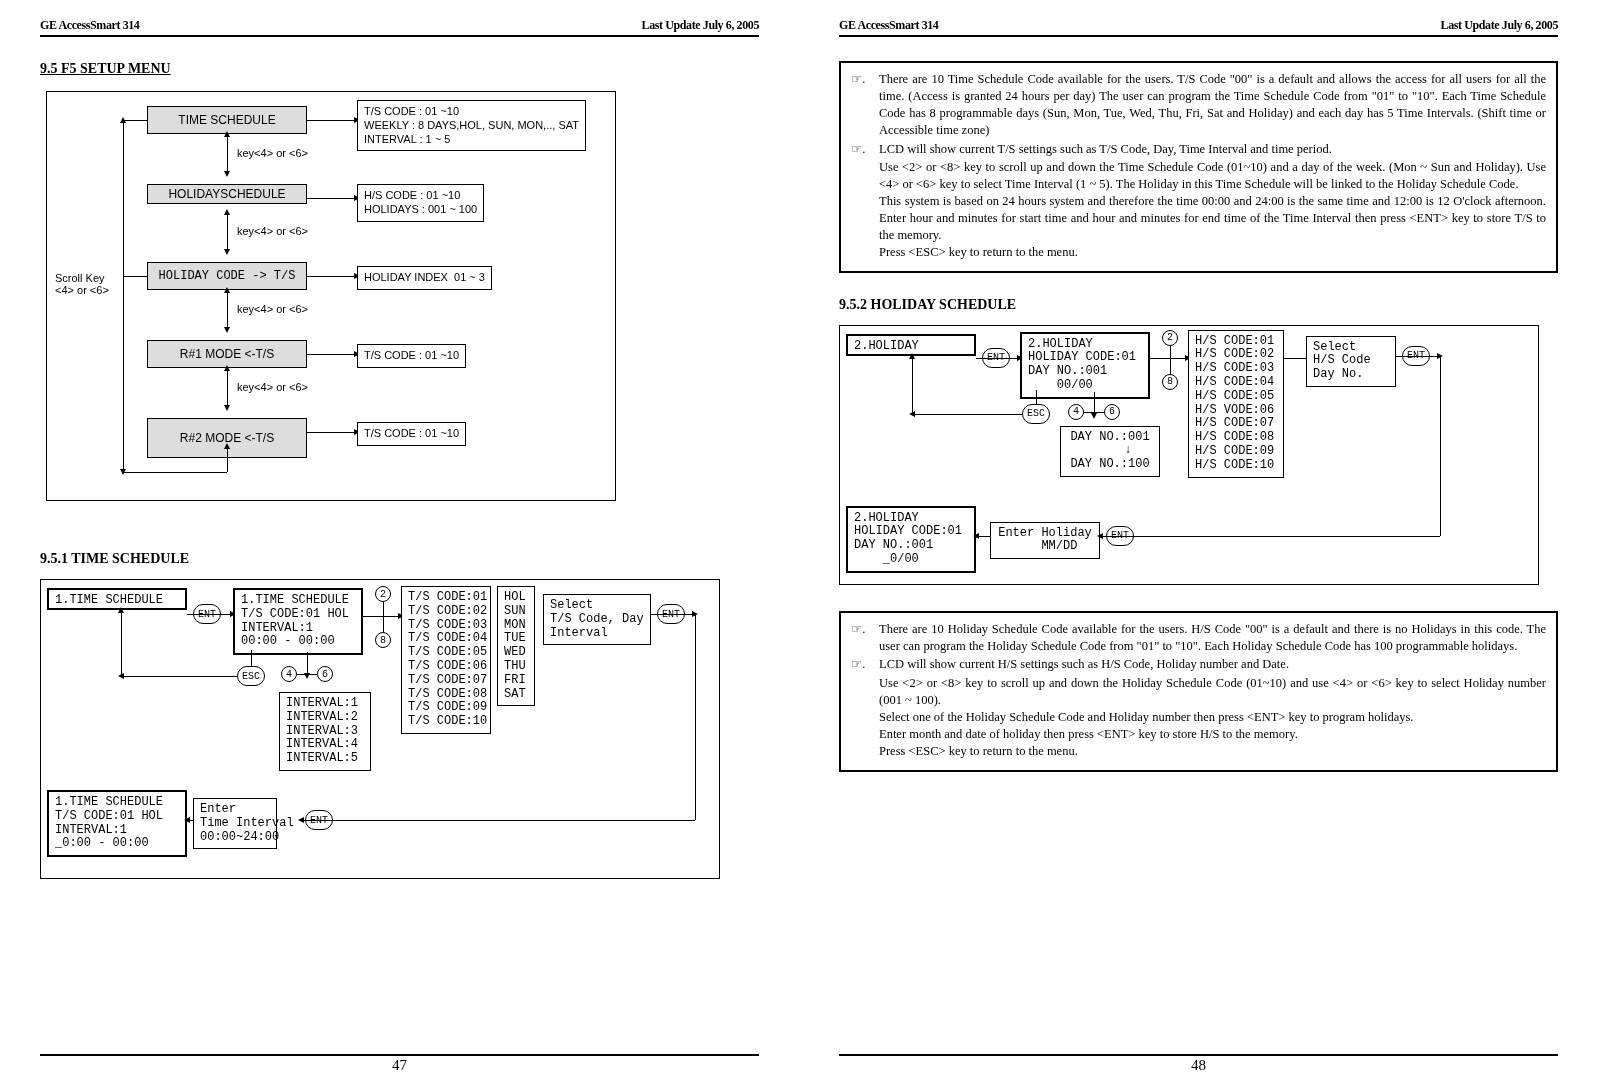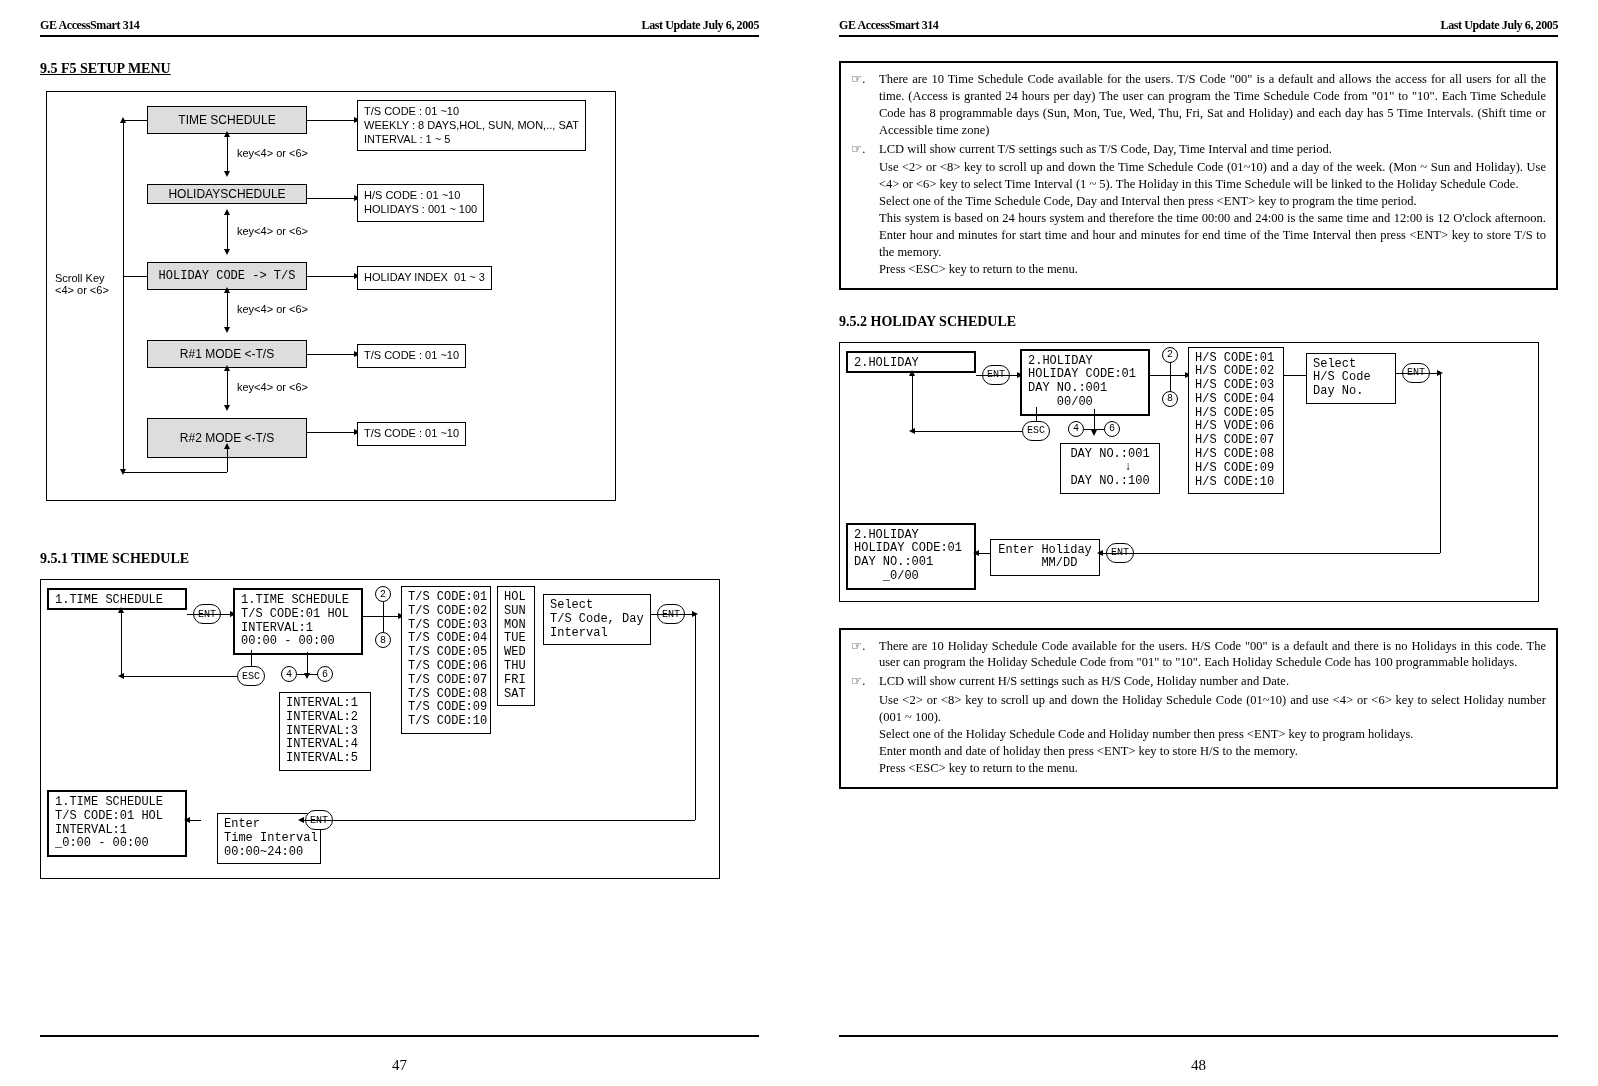--- a/index.html
+++ b/index.html
@@ -31,21 +31,21 @@
     margin-bottom: 24px;
     letter-spacing: -0.4px;
   }
   .page-footer {
     position: absolute;
     bottom: 12px;
     left: 40px;
     right: 40px;
     border-top: 2px solid #000;
     text-align: center;
-    padding-top: 20px;
+    padding-top: 1px;
     font-size: 15px;
   }
   .section-title {
     font-weight: bold;
     font-size: 14px;
     text-decoration: underline;
     margin-bottom: 14px;
   }
   .sub-title {
     font-weight: bold;
@@ -254,21 +254,21 @@
 INTERVAL:2
 INTERVAL:3
 INTERVAL:4
 INTERVAL:5</div>
 
     <div class="box-white mono" style="left:6px; top:210px; width:140px; border-width:2px;">1.TIME SCHEDULE
 T/S CODE:01 HOL
 INTERVAL:1
 _0:00 - 00:00</div>
     <div class="line-h arrow-left" style="left:146px; top:240px; width:14px;"></div>
-    <div class="box-white mono" style="left:176px; top:218px; width:104px;margin-top:15px;">Enter
+    <div class="box-white mono" style="left:152px; top:218px; width:84px;">Enter
 Time Interval
 00:00~24:00</div>
     <div class="ent-badge" style="left:264px; top:230px;">ENT</div>
     <div class="line-h arrow-left" style="left:260px; top:240px; width:44px;"></div>
 
     <div class="line-v" style="left:654px; top:34px; height:206px;"></div>
     <div class="line-h" style="left:304px; top:240px; width:350px;"></div>
   </div>
 
   <div class="content-spacer"></div>
@@ -286,21 +286,20 @@
   <div class="note-box">
     <div class="tip">
       <span class="tip-sym">☞.</span>
       <span class="tip-body">There are 10 Time Schedule Code available for the users. T/S Code "00" is a default and allows the access for all users for all the time. (Access is granted 24 hours per day) The user can program the Time Schedule Code from "01" to "10". Each Time Schedule Code has 8 programmable days (Sun, Mon, Tue, Wed, Thu, Fri, Sat and Holiday) and each day has 5 Time Intervals. (Shift time or Accessible time zone)</span>
     </div>
     <div class="tip">
       <span class="tip-sym">☞.</span>
       <span class="tip-body">LCD will show current T/S settings such as T/S Code, Day, Time Interval and time period.</span>
     </div>
     <div class="cont">Use &lt;2&gt; or &lt;8&gt; key to scroll up and down the Time Schedule Code (01~10) and a day of the week. (Mon ~ Sun and Holiday). Use &lt;4&gt; or &lt;6&gt; key to select Time Interval (1 ~ 5). The Holiday in this Time Schedule will be linked to the Holiday Schedule Code.</div>
-    <div class="cont">Select one of the Time Schedule Code, Day and Interval then press &lt;ENT&gt; key to program the time period.</div>
     <div class="cont">This system is based on 24 hours system and therefore the time 00:00 and 24:00 is the same time and 12:00 is 12 O'clock afternoon. Enter hour and minutes for start time and hour and minutes for end time of the Time Interval then press &lt;ENT&gt; key to store T/S to the memory.</div>
     <div class="cont">Press &lt;ESC&gt; key to return to the menu.</div>
   </div>
 
   <div class="sub-title">9.5.2 HOLIDAY SCHEDULE</div>
 
   <div class="diagram" style="height:260px; width:700px;">
     <div class="box-white mono" style="left:6px; top:8px; width:130px; height:22px; border-width:2px;">2.HOLIDAY</div>
     <div class="ent-badge" style="left:142px; top:22px;">ENT</div>
     <div class="line-h arrow-right" style="left:136px; top:32px; width:44px;"></div>

